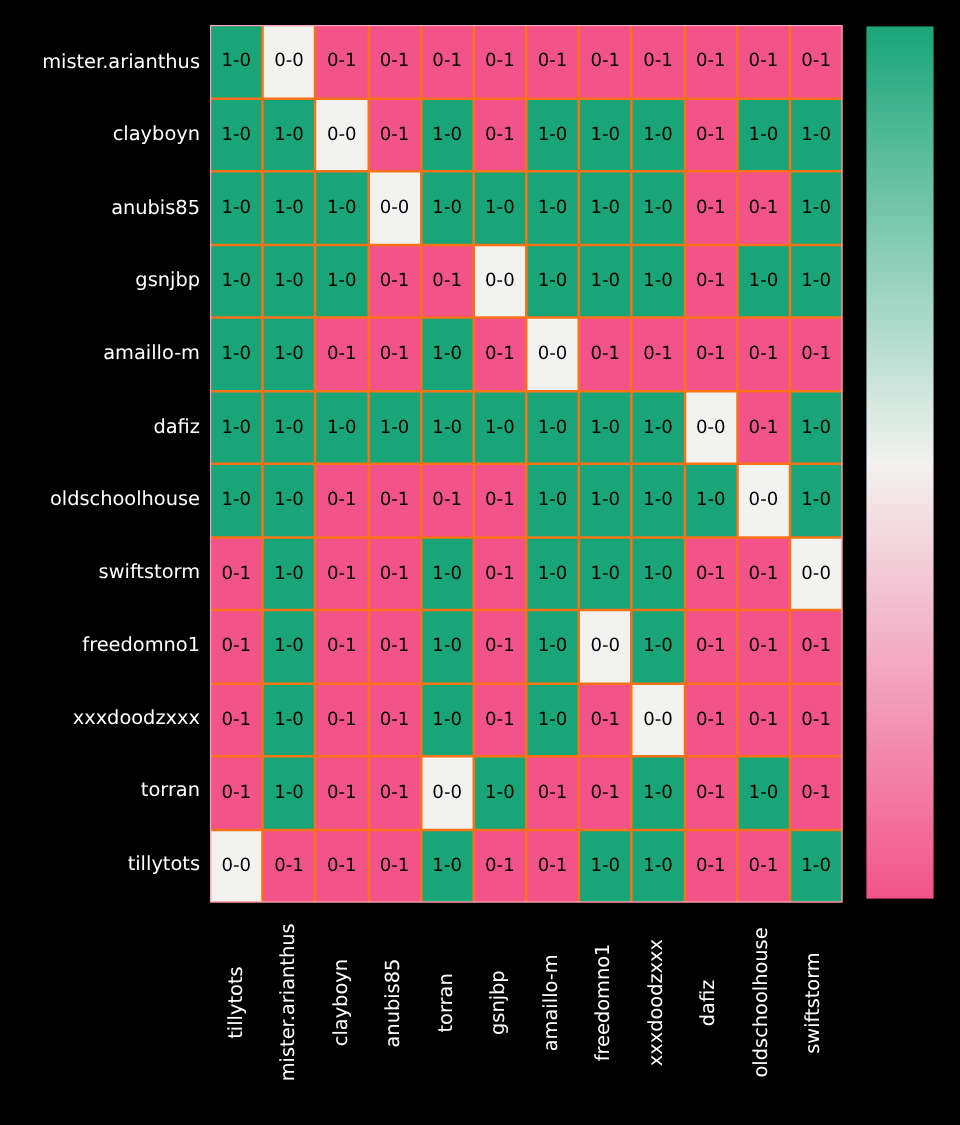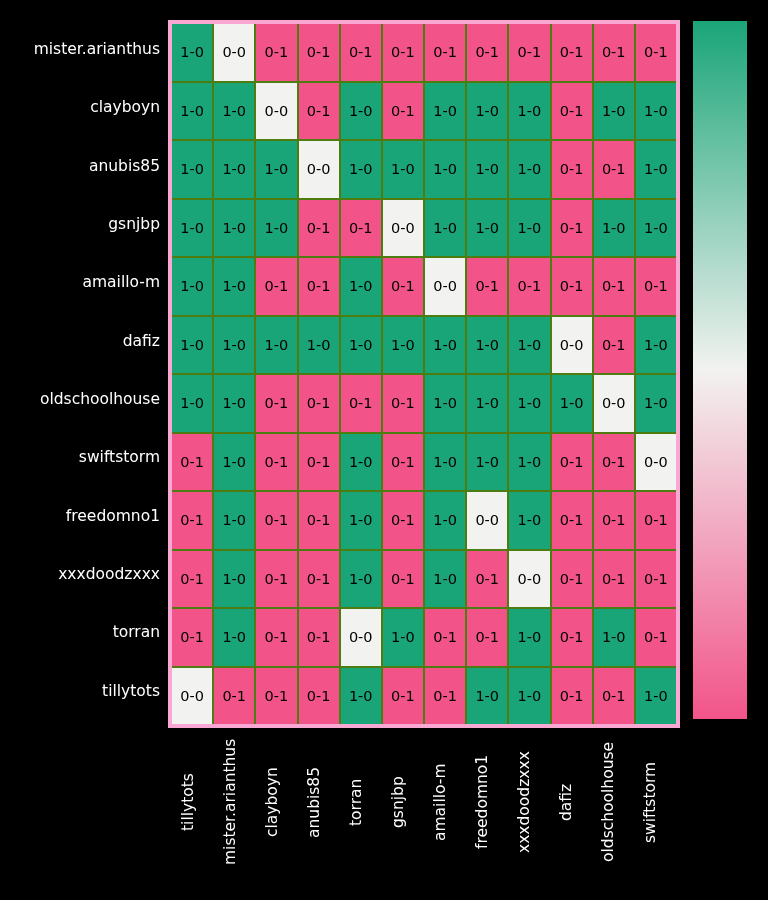--- a/index.html
+++ b/index.html
@@ -46,22 +46,22 @@
   #grid {
     position: absolute;
     left: 168px;
     top: 20px;
     width: 504px;
     height: 700px;
     display: grid;
     grid-template-columns: repeat(12, 1fr);
     grid-template-rows: repeat(12, 1fr);
     gap: 2px;
-    background: #4d7c0f;
-    border: 4px solid #f9a8d4;
+    background: #f97316;
+    border: 1px solid #f9a8d4;
     box-sizing: content-box;
   }
   .cell {
     display: flex;
     align-items: center;
     justify-content: center;
     font-size: 14.5px;
     color: #000000;
     box-sizing: border-box;
     user-select: none;

